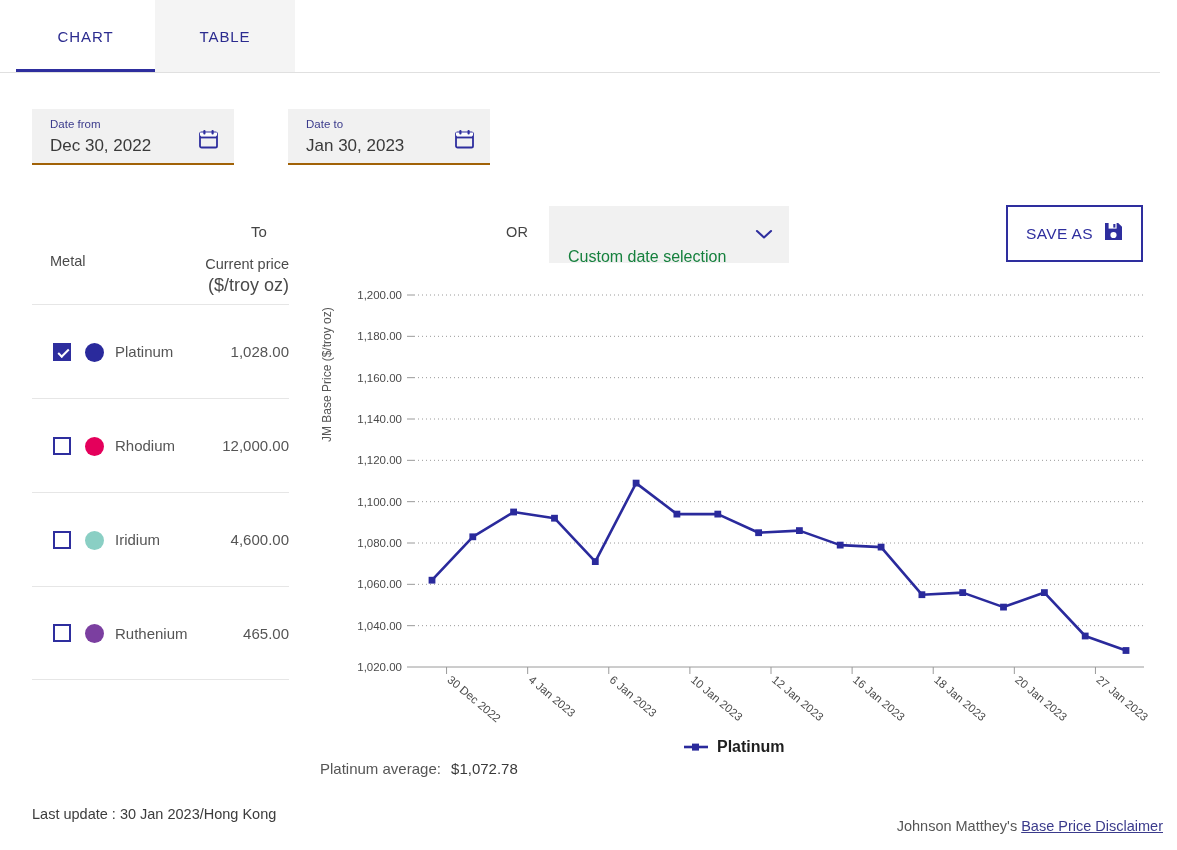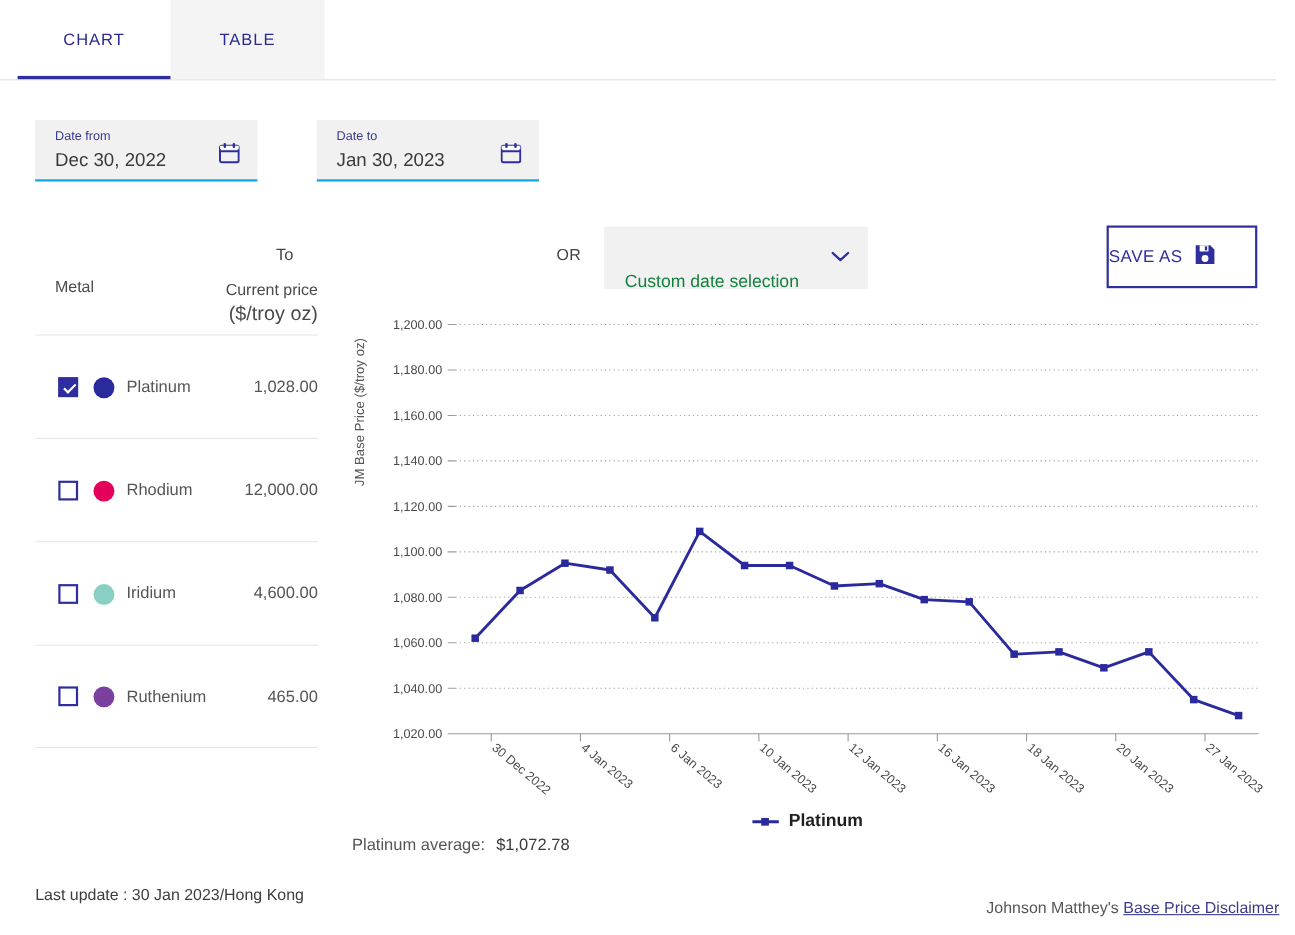--- a/index.html
+++ b/index.html
@@ -29,21 +29,21 @@
   .tab-underline {
     position: absolute; left: 16px; top: 69px; width: 139px; height: 3px;
     background: #2e2e9e;
   }
 
   
   .filterrow { position: absolute; left: 0; top: 95px; width: 1177px; height: 95px; }
 
   .datefield {
     position: absolute; top: 14px; width: 202px; height: 56px;
-    background: #f1f1f1; border-bottom: 2px solid #0ea5e9;
+    background: #f1f1f1; border-bottom: 2px solid #a16207;
     padding: 8px 12px 0 18px;
   }
   .datefield .lbl { font-size: 11.5px; color: #3b3b8c; line-height: 14px; }
   .datefield .val { font-size: 17px; color: #3a3a3a; line-height: 28px; margin-top: 1px; }
   .df-from { left: 32px; }
   .df-to   { left: 288px; }
 
   .cal-icon { position: absolute; right: 16px; top: 20px; width: 19px; height: 20px; }
 
   .to-label {
@@ -58,21 +58,21 @@
   .customsel {
     position: absolute; left: 549px; top: 111px; width: 240px; height: 57px;
     background: #f1f1f1; display: flex; align-items: center;
     padding: 0 16px 0 19px; cursor: pointer;
   }
   .customsel .txt { font-size: 16px; color: #15803d; flex: 1; margin-top: 44px; }
 
   .saveas {
     position: absolute; left: 1006px; top: 110px; width: 137px; height: 57px;
     border: 2px solid #2e2e9e; background: #fff;
-    display: flex; align-items: center; gap: 11px;
+    display: flex; align-items: center; justify-content: center; gap: 11px;
     cursor: pointer;
   }
   .saveas .txt { font-size: 15.5px; color: #2e2e9e; letter-spacing: .4px; }
 
   
   .metalpanel { position: absolute; left: 32px; top: 240px; width: 257px; }
   .mp-head { position: relative; height: 64px; }
   .mp-head .h-metal { position: absolute; left: 18px; top: 13px; font-size: 14.5px; color: #4a4a4a; }
   .mp-head .h-price { position: absolute; right: 0; top: 13px; width: 160px; text-align: right;
                       font-size: 14.5px; color: #4a4a4a; line-height: 22px; }

